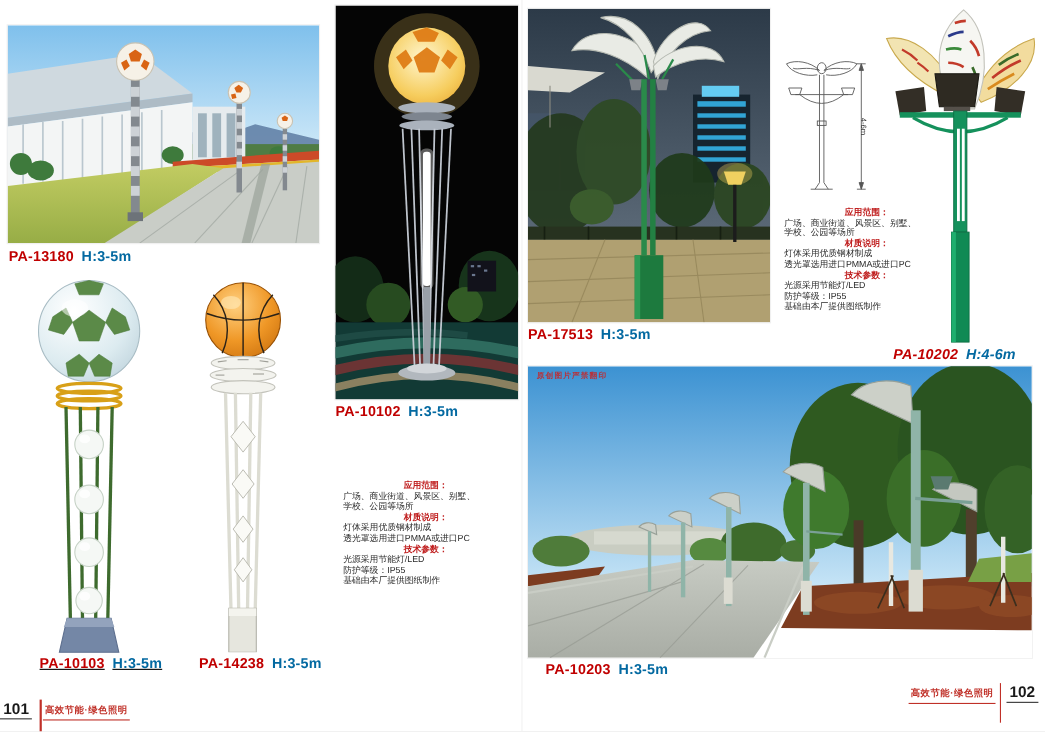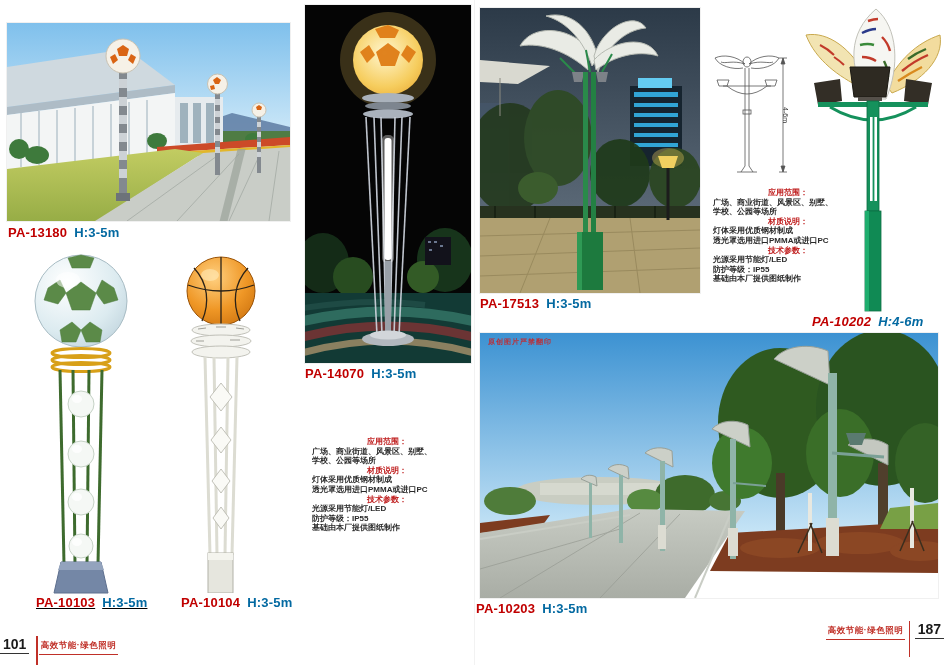--- a/index.html
+++ b/index.html
@@ -7,21 +7,21 @@
          font-family:"Liberation Sans",sans-serif;margin:0 auto;}
   .abs{position:absolute;}
   .gutter{left:474px;top:0;width:1px;height:665px;background:#f2f2f2;}
   
   .plabel{font-size:13px;font-weight:700;white-space:nowrap;letter-spacing:0.2px;}
   .plabel .code{color:#c00000;}
   .plabel .hval{color:#0369a1;margin-left:7px;font-weight:700;}
   
   .spec{width:150px;font-size:8px;line-height:9.6px;color:#2a2a2a;}
   .spec .hd{color:#c02020;font-weight:700;text-align:center;}
-  .spec div{white-space:nowrap;font-weight:bold;}
+  .spec div{white-space:nowrap;}
   
   .photo{box-shadow:0 0 0 1px rgba(0,0,0,0.06);}
   
   .footer{height:40px;font-weight:700;}
   .fnum{display:inline-block;font-size:14px;color:#1a1a1a;border-bottom:1.5px solid #333;
         padding:0 3px 1px 3px;vertical-align:top;}
   .fbar{position:absolute;width:1.5px;height:36px;background:#c03028;top:0;}
   .fslogan{display:inline-block;font-size:8.5px;color:#c03028;border-bottom:1px solid #c03028;
            padding:4px 2px 2px 2px;vertical-align:top;letter-spacing:0.5px;}
   .wmark{position:absolute;left:8px;top:4px;font-size:7px;font-weight:700;color:#cc2020;
@@ -231,21 +231,21 @@
         <polygon points="41,128 52,142 41,156 30,142"></polygon>
         <polygon points="41,172 51,185 41,198 31,185"></polygon>
         <polygon points="41,214 50,226 41,238 32,226"></polygon>
         <polygon points="41,252 49,263 41,274 33,263"></polygon>
       </g>
       <rect x="28" y="298" width="25" height="40" fill="#e6e6de" stroke="#b2b2a8"></rect>
       <rect x="28" y="298" width="25" height="7" fill="#f4f4ee"></rect>
     </svg>
   </div>
   <div class="abs plabel" style="left:181px;top:595px;">
-    <span class="code">PA-10104</span><span class="hval">H:3-5m</span>
+    <span class="code">PA-14238</span><span class="hval">H:3-5m</span>
   </div>
 
   <div class="abs photo" style="left:305px;top:5px;width:166px;height:358px;">
     <svg width="166" height="358" viewBox="0 0 166 358">
       <defs>
         <radialGradient id="glow2" cx="0.45" cy="0.4" r="0.75">
           <stop offset="0" stop-color="#fff6cf"></stop>
             <stop offset="0.65" stop-color="#f6cd5e"></stop>
             <stop offset="1" stop-color="#e8a832"></stop>
         </radialGradient>
@@ -293,21 +293,21 @@
           <line x1="105" y1="112" x2="94" y2="330"></line>
       </g>
       <rect x="77" y="130" width="12" height="128" fill="#ffffff" opacity="0.35" rx="5"></rect>
       <rect x="79.5" y="133" width="7" height="122" fill="#ffffff" rx="3"></rect>
       <rect x="80" y="256" width="6" height="74" fill="#99a0a8"></rect>
       <ellipse cx="83" cy="334" rx="26" ry="7" fill="#b2b8be"></ellipse>
       <ellipse cx="83" cy="330" rx="18" ry="4.5" fill="#d2d6da"></ellipse>
     </svg>
   </div>
   <div class="abs plabel" style="left:305px;top:366px;">
-    <span class="code">PA-14070</span><span class="hval">H:3-5m</span>
+    <span class="code">PA-10102</span><span class="hval">H:3-5m</span>
   </div>
 
   <div class="abs spec" style="left:312px;top:437px;">
     <div class="hd">应用范围：</div>
     <div>广场、商业街道、风景区、别墅、</div>
     <div>学校、公园等场所</div>
     <div class="hd">材质说明：</div>
     <div>灯体采用优质钢材制成</div>
     <div>透光罩选用进口PMMA或进口PC</div>
     <div class="hd">技术参数：</div>
@@ -576,28 +576,28 @@
            <rect x="139" y="142" width="4" height="68" fill="#8fb4a8"></rect>
           </g>
         <g>
             <path d="M116,144 C111,141 104,142 101,146 L117,153 Z" fill="#ccd0c8" stroke="#98a098"></path>
            <rect x="109" y="150" width="3" height="55" fill="#8fb4a8"></rect>
           </g>
       </g>
     </svg>
     <div class="wmark">原创图片严禁翻印</div>
   </div>
-  <div class="abs plabel" style="left:456px;top:601px;padding-left:20px;">
+  <div class="abs plabel" style="left:476px;top:601px;padding-left:20px;">
     <span class="code">PA-10203</span><span class="hval">H:3-5m</span>
   </div>
 
   <div class="abs footer" style="left:0;top:621px;width:140px;margin-top:15px;">
     <span class="fnum">101</span>
     <span class="fbar" style="left:36px;"></span>
     <span class="fslogan" style="margin-left:5px;">高效节能·绿色照明</span>
   </div>
 
   <div class="abs footer" style="left:812px;top:621px;width:132px;text-align:right;">
     <span class="fslogan" style="margin-right:5px;">高效节能·绿色照明</span>
     <span class="fbar" style="right:34px;"></span>
-    <span class="fnum">187</span>
+    <span class="fnum">102</span>
   </div>
 </div>
 
 </body></html>

